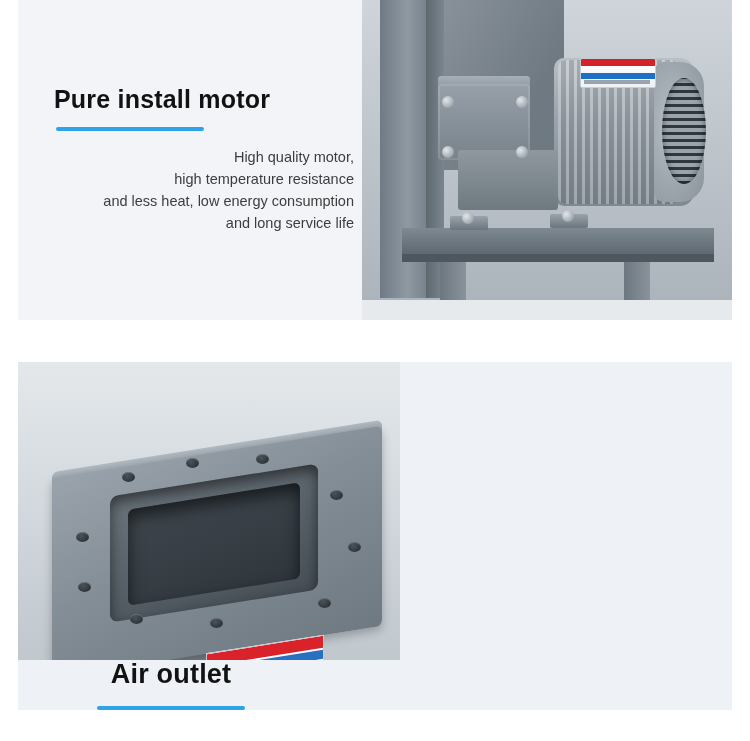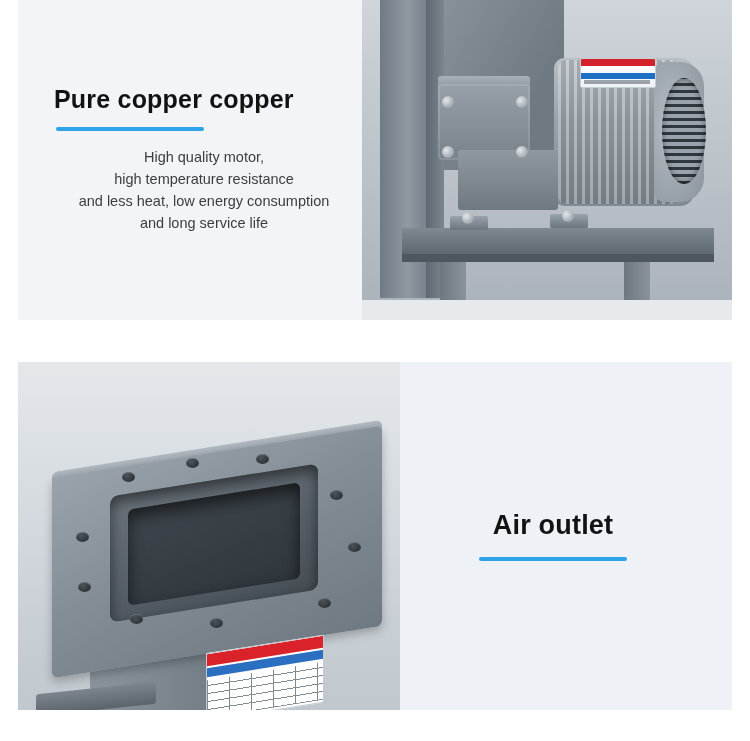--- a/index.html
+++ b/index.html
@@ -36,21 +36,21 @@
     width: 714px;
     height: 320px;
     flex-direction: row;
   }
 
   .panel-2 {
     left: 18px;
     top: 362px;
     width: 714px;
     height: 348px;
-    flex-direction: row;
+    flex-direction: column;
     background: #eef1f5;
   }
 
   
   .text-block {
     box-sizing: border-box;
     display: flex;
     flex-direction: column;
     justify-content: center;
     background: #f2f4f7;
@@ -103,21 +103,21 @@
   .block-desc {
     margin: 16px 0 0 0;
     font-size: 14.5px;
     line-height: 1.5;
     color: #3d3d3d;
     text-align: center;
   }
 
   .panel-1 .block-desc {
     width: 300px;
-    text-align: center;
+    text-align: right;
   }
 
   .panel-2 .block-desc {
     width: 300px;
     text-align: center;
   }
 
   
   .photo {
     position: relative;
@@ -359,21 +359,21 @@
   }
 </style>
 </head>
 <body>
 
 <div class="page">
 
   <div class="panel panel-1">
 
     <div class="text-block">
-      <h2 class="block-title">Pure copper copper</h2>
+      <h2 class="block-title">Pure install motor</h2>
       <div class="rule"></div>
       <p class="block-desc">High quality motor,<br>high temperature resistance<br>and less heat, low energy consumption<br>and long service life</p>
     </div>
 
     <div class="photo">
       <div class="p1-backwall"></div>
       <div class="p1-frame-left"></div>
       <div class="p1-frame-left-in"></div>
       <div class="p1-volute"></div>
 

